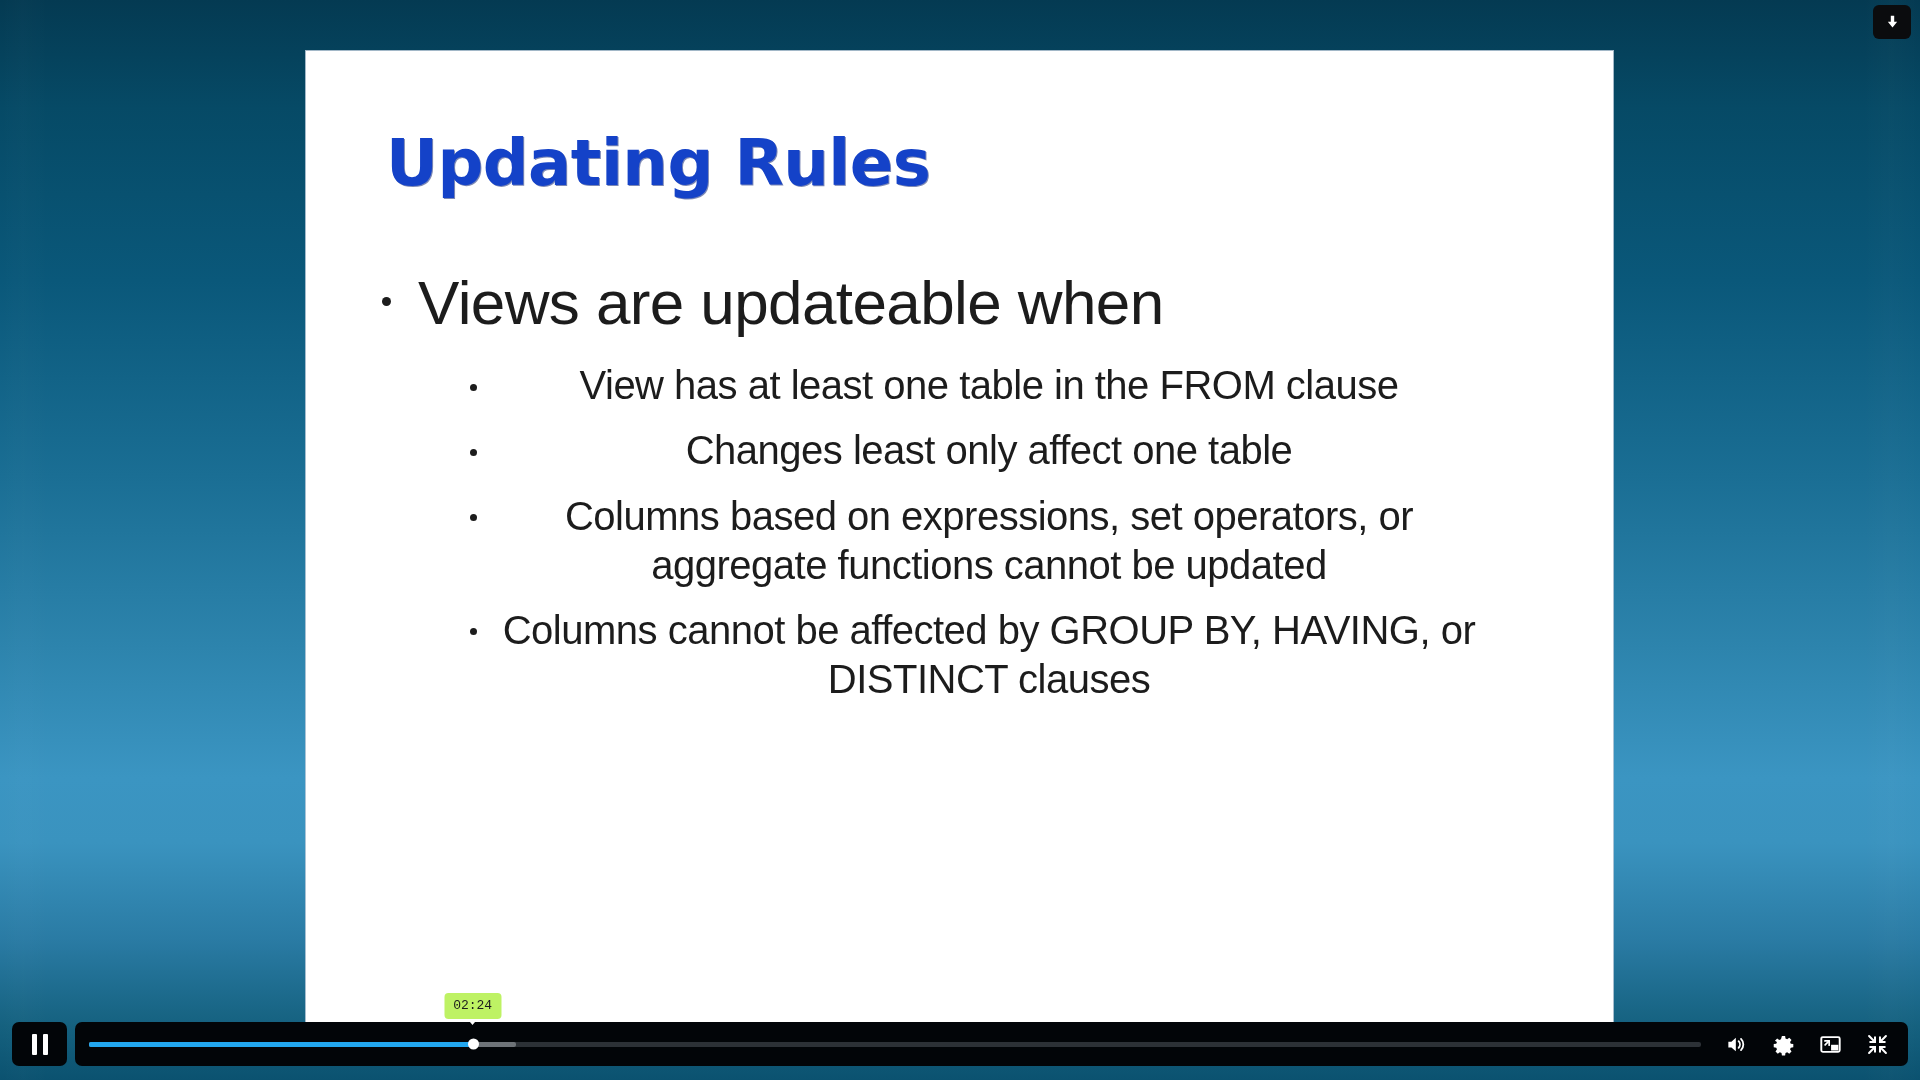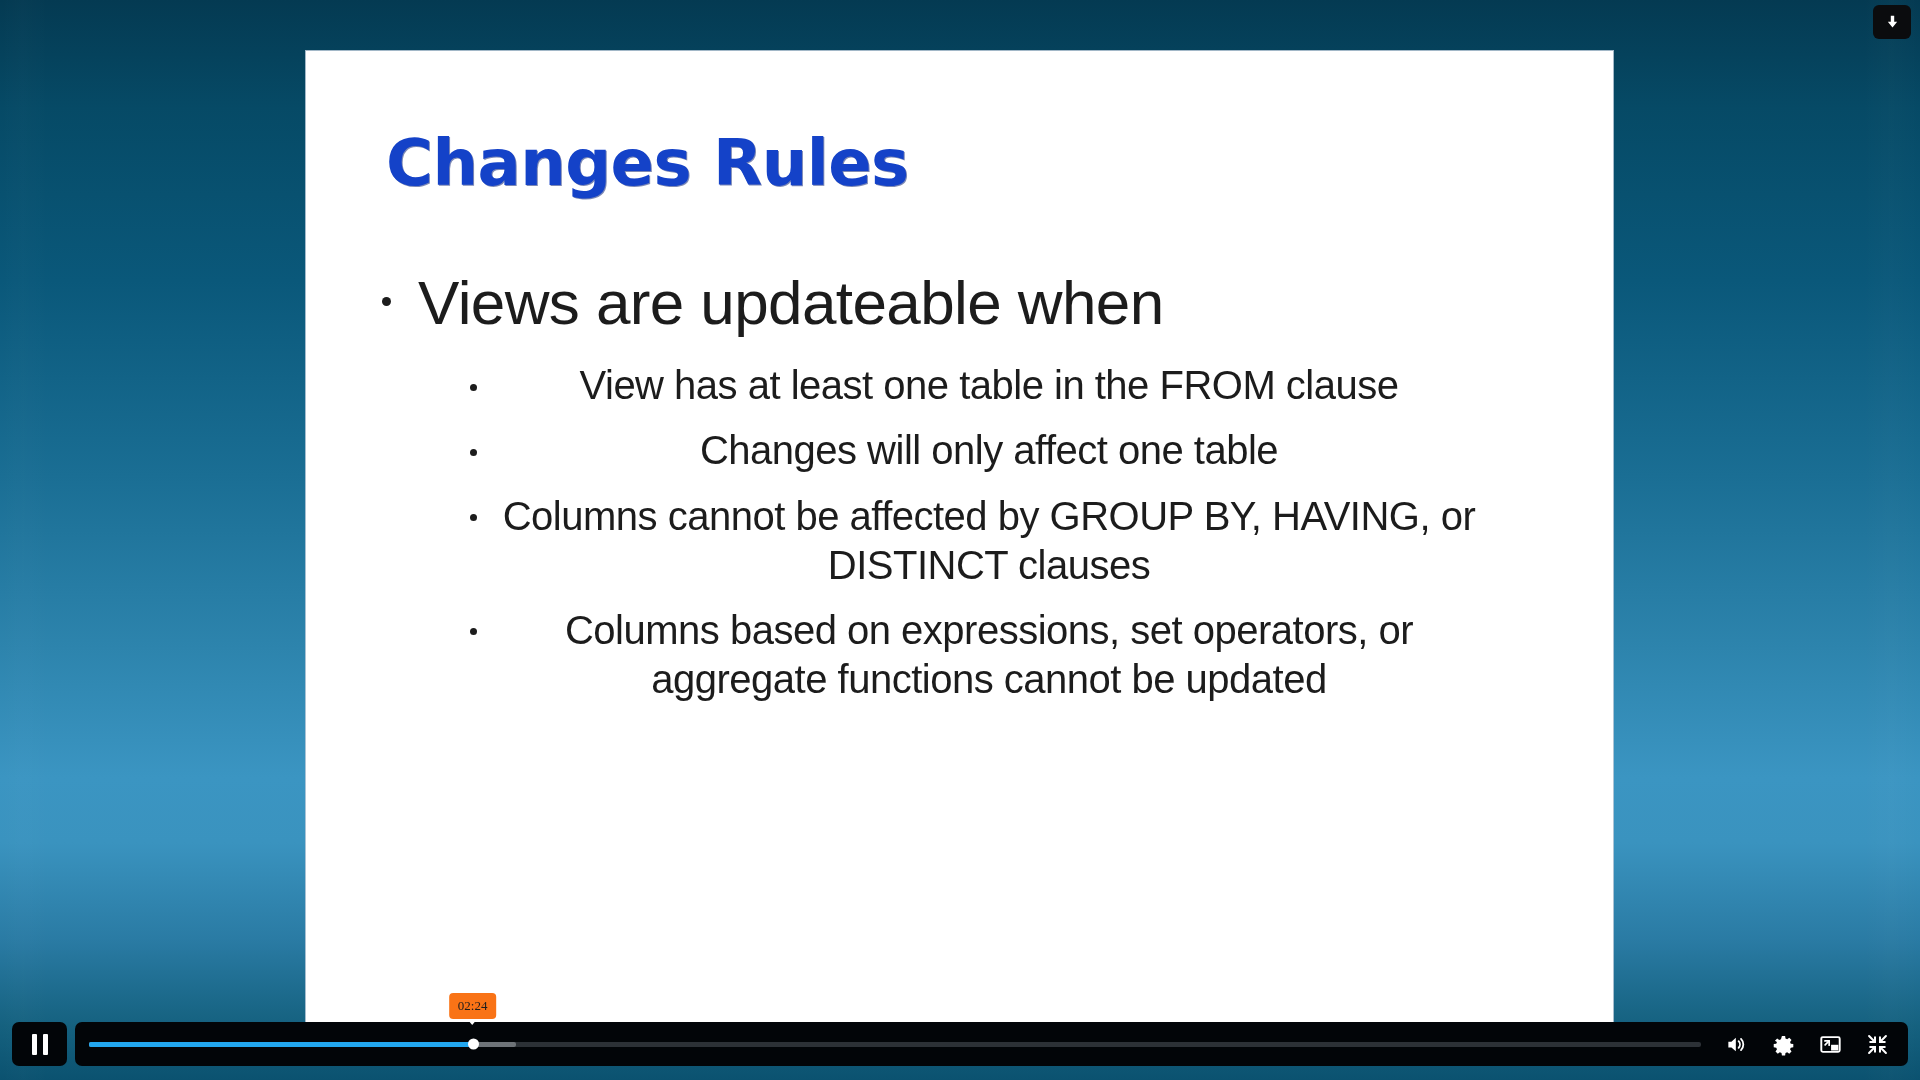--- a/index.html
+++ b/index.html
@@ -198,23 +198,23 @@
     border-radius:50%;
     cursor:grab;
   }
 
   
   .time-tooltip {
     position:absolute;
     left:23.8%;
     bottom:28px;
     transform:translateX(-50%);
-    background:#f97316;
+    background:#bef264;
     color:#1d1d1d;
-    font-family:Liberation Serif, serif;
+    font-family:Liberation Mono, monospace;
     font-size:13px;
     line-height:1;
     padding:6px 9px 7px;
     border-radius:4px;
     white-space:nowrap;
     pointer-events:none;
   }
   .time-tooltip::after {
     content:"";
     position:absolute;
@@ -242,49 +242,49 @@
 </style>
 </head>
 <body>
 
 <div class="player">
 
   <div class="stage"></div>
 
   <div class="slide" style="background: rgb(255, 255, 255);">
 
-    <div class="slide-title" style="color: rgb(20, 66, 200);">Changes Rules</div>
+    <div class="slide-title" style="color: rgb(20, 66, 200);">Updating Rules</div>
 
     <div class="bullets">
 
       <div class="b1" style="color: rgb(28, 28, 28);">
         <span class="dot"></span>
         <span>Views are updateable when</span>
       </div>
 
       <div class="sub-list">
 
         <div class="b2" style="color: rgb(28, 28, 28);">
           <span class="dot"></span>
           <span>View has at least one table in the FROM clause</span>
         </div>
 
         <div class="b2" style="color: rgb(28, 28, 28);">
           <span class="dot"></span>
-          <span>Changes will only affect one table</span>
+          <span>Changes least only affect one table</span>
+        </div>
+
+        <div class="b2" style="color: rgb(28, 28, 28);">
+          <span class="dot"></span>
+          <span>Columns based on expressions, set operators, or aggregate functions cannot be updated</span>
         </div>
 
         <div class="b2" style="color: rgb(28, 28, 28);">
           <span class="dot"></span>
           <span>Columns cannot be affected by GROUP BY, HAVING, or DISTINCT clauses</span>
-        </div>
-
-        <div class="b2" style="color: rgb(28, 28, 28);">
-          <span class="dot"></span>
-          <span>Columns based on expressions, set operators, or aggregate functions cannot be updated</span>
         </div>
 
       </div>
     </div>
   </div>
 
   <div class="download-btn">
     <span>
       <svg width="17" height="17" viewBox="0 0 24 24" aria-hidden="true">
         <path d="M9.6 2.4h4.8v8.4h4.2L12 19.2 5.4 10.8h4.2z" fill="#ffffff"></path>

